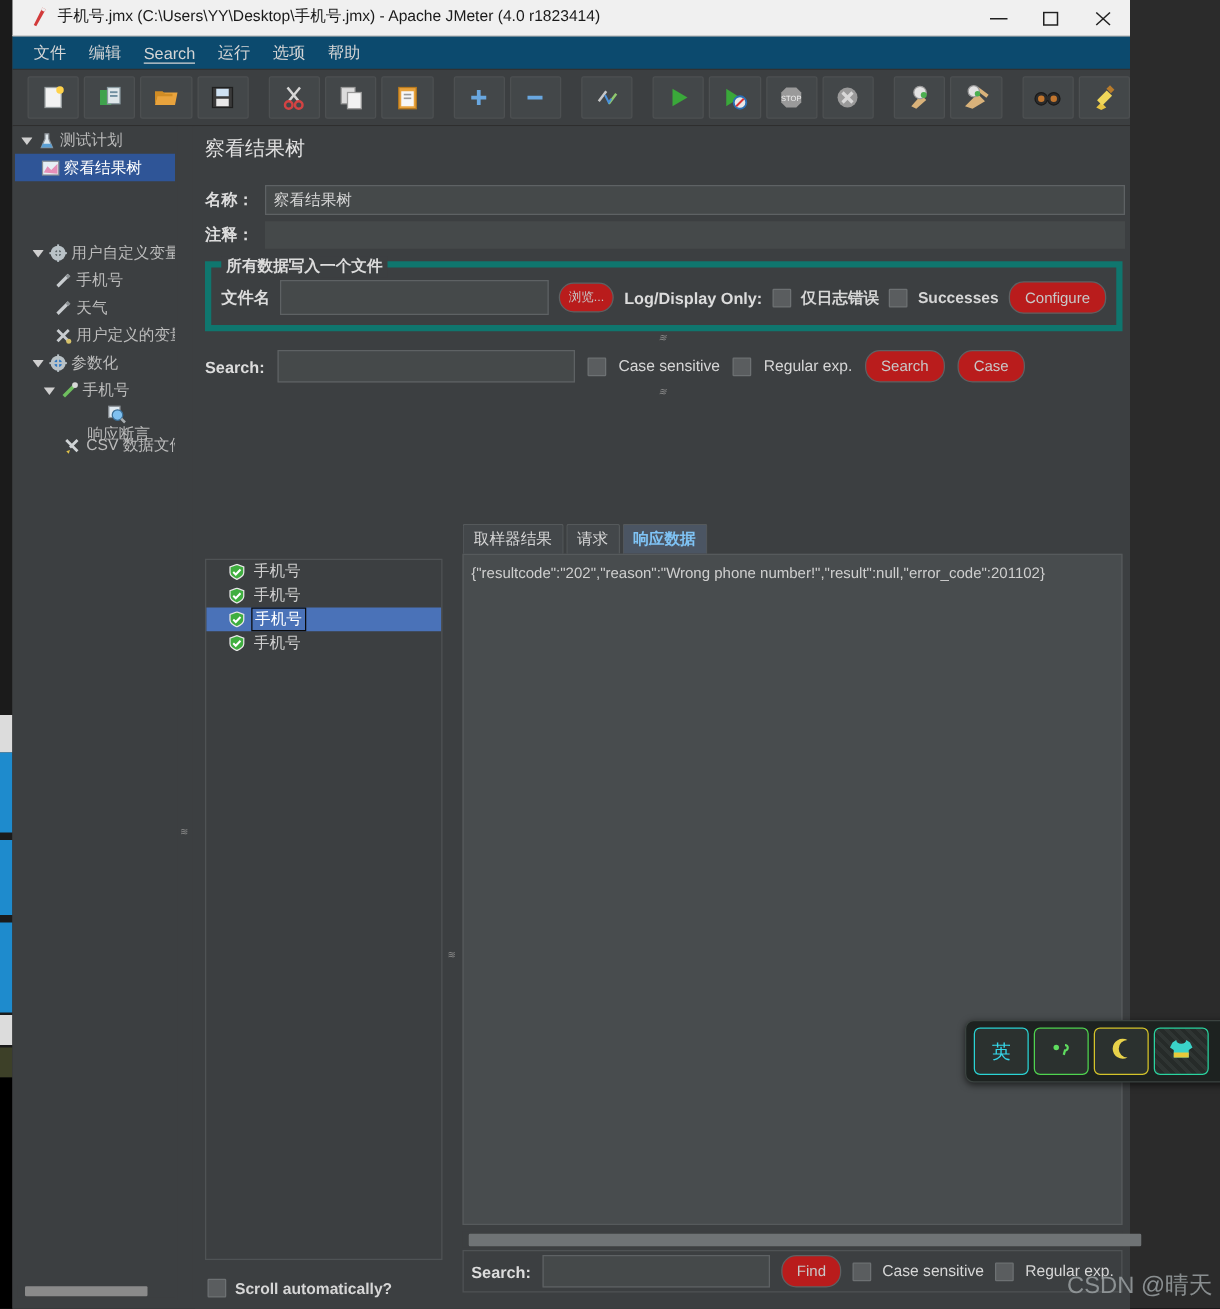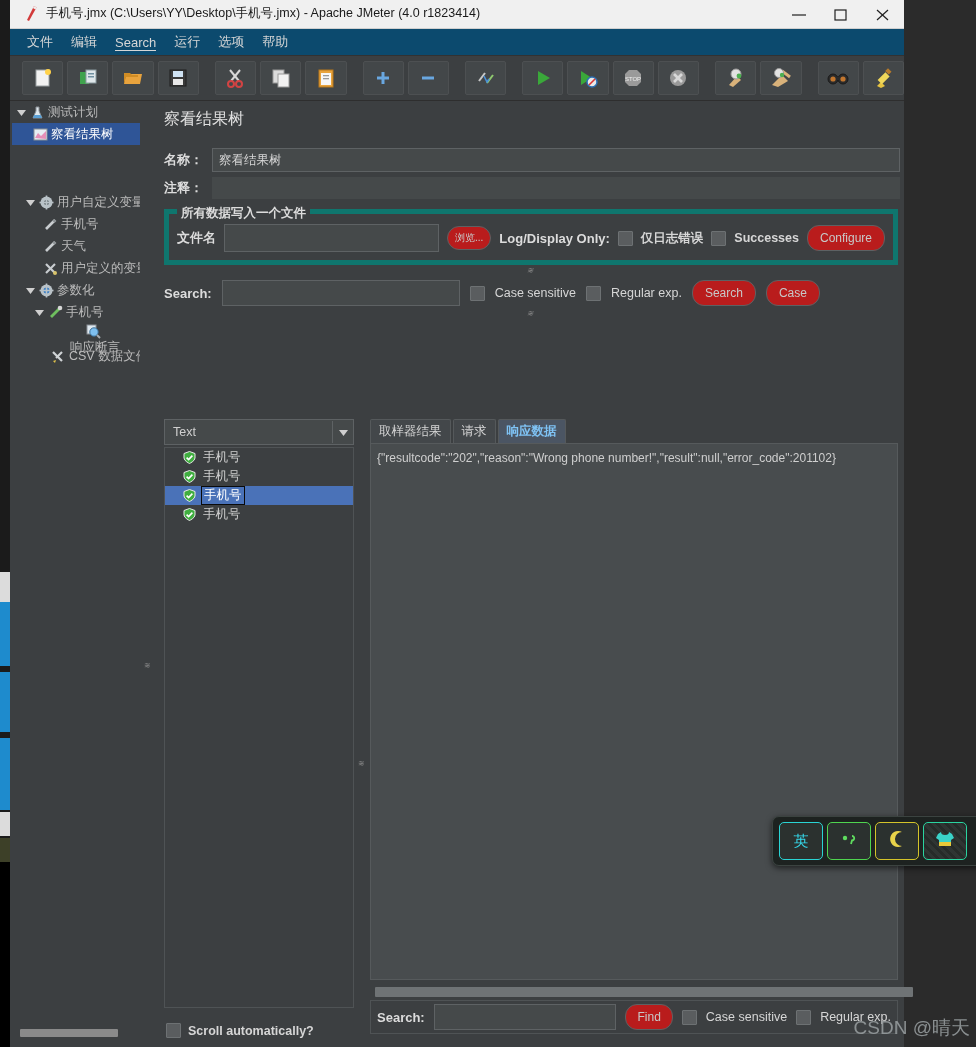--- a/index.html
+++ b/index.html
@@ -461,28 +461,20 @@
           <span class="btn">Case</span>
         </div>
 
         <div class="hsplit-grip" style="margin-top:-2px;">
             <i>≋</i>
           </div>
 
         <div class="lower">
 
           <div class="lower-left">
-            <div class="combo">
-              <span class="cv">Text</span>
-              <span class="arrow">
-                  <svg width="9" height="9">
-                    <path d="M0 2 L9 2 L4.5 8 Z" fill="#cfcfcf"></path>
-                  </svg>
-                </span>
-            </div>
             <div class="reslist">
               <div class="res-item">
                 <span class="shield"><svg width="13" height="13">
                       <path d="M6.5 0.5 L12 2.5 V7 C12 10 6.5 12.5 6.5 12.5 C6.5 12.5 1 10 1 7 V2.5 Z" fill="#3fae3f" stroke="#e8e8e8"></path>
                       <path d="M3.6 6.6 L5.6 8.6 L9.4 4.6" fill="none" stroke="#ffffff" stroke-width="1.6"></path>
                     </svg></span>
                 <span class="txtbox">手机号</span>
               </div>
               <div class="res-item">
                 <span class="shield"><svg width="13" height="13">

